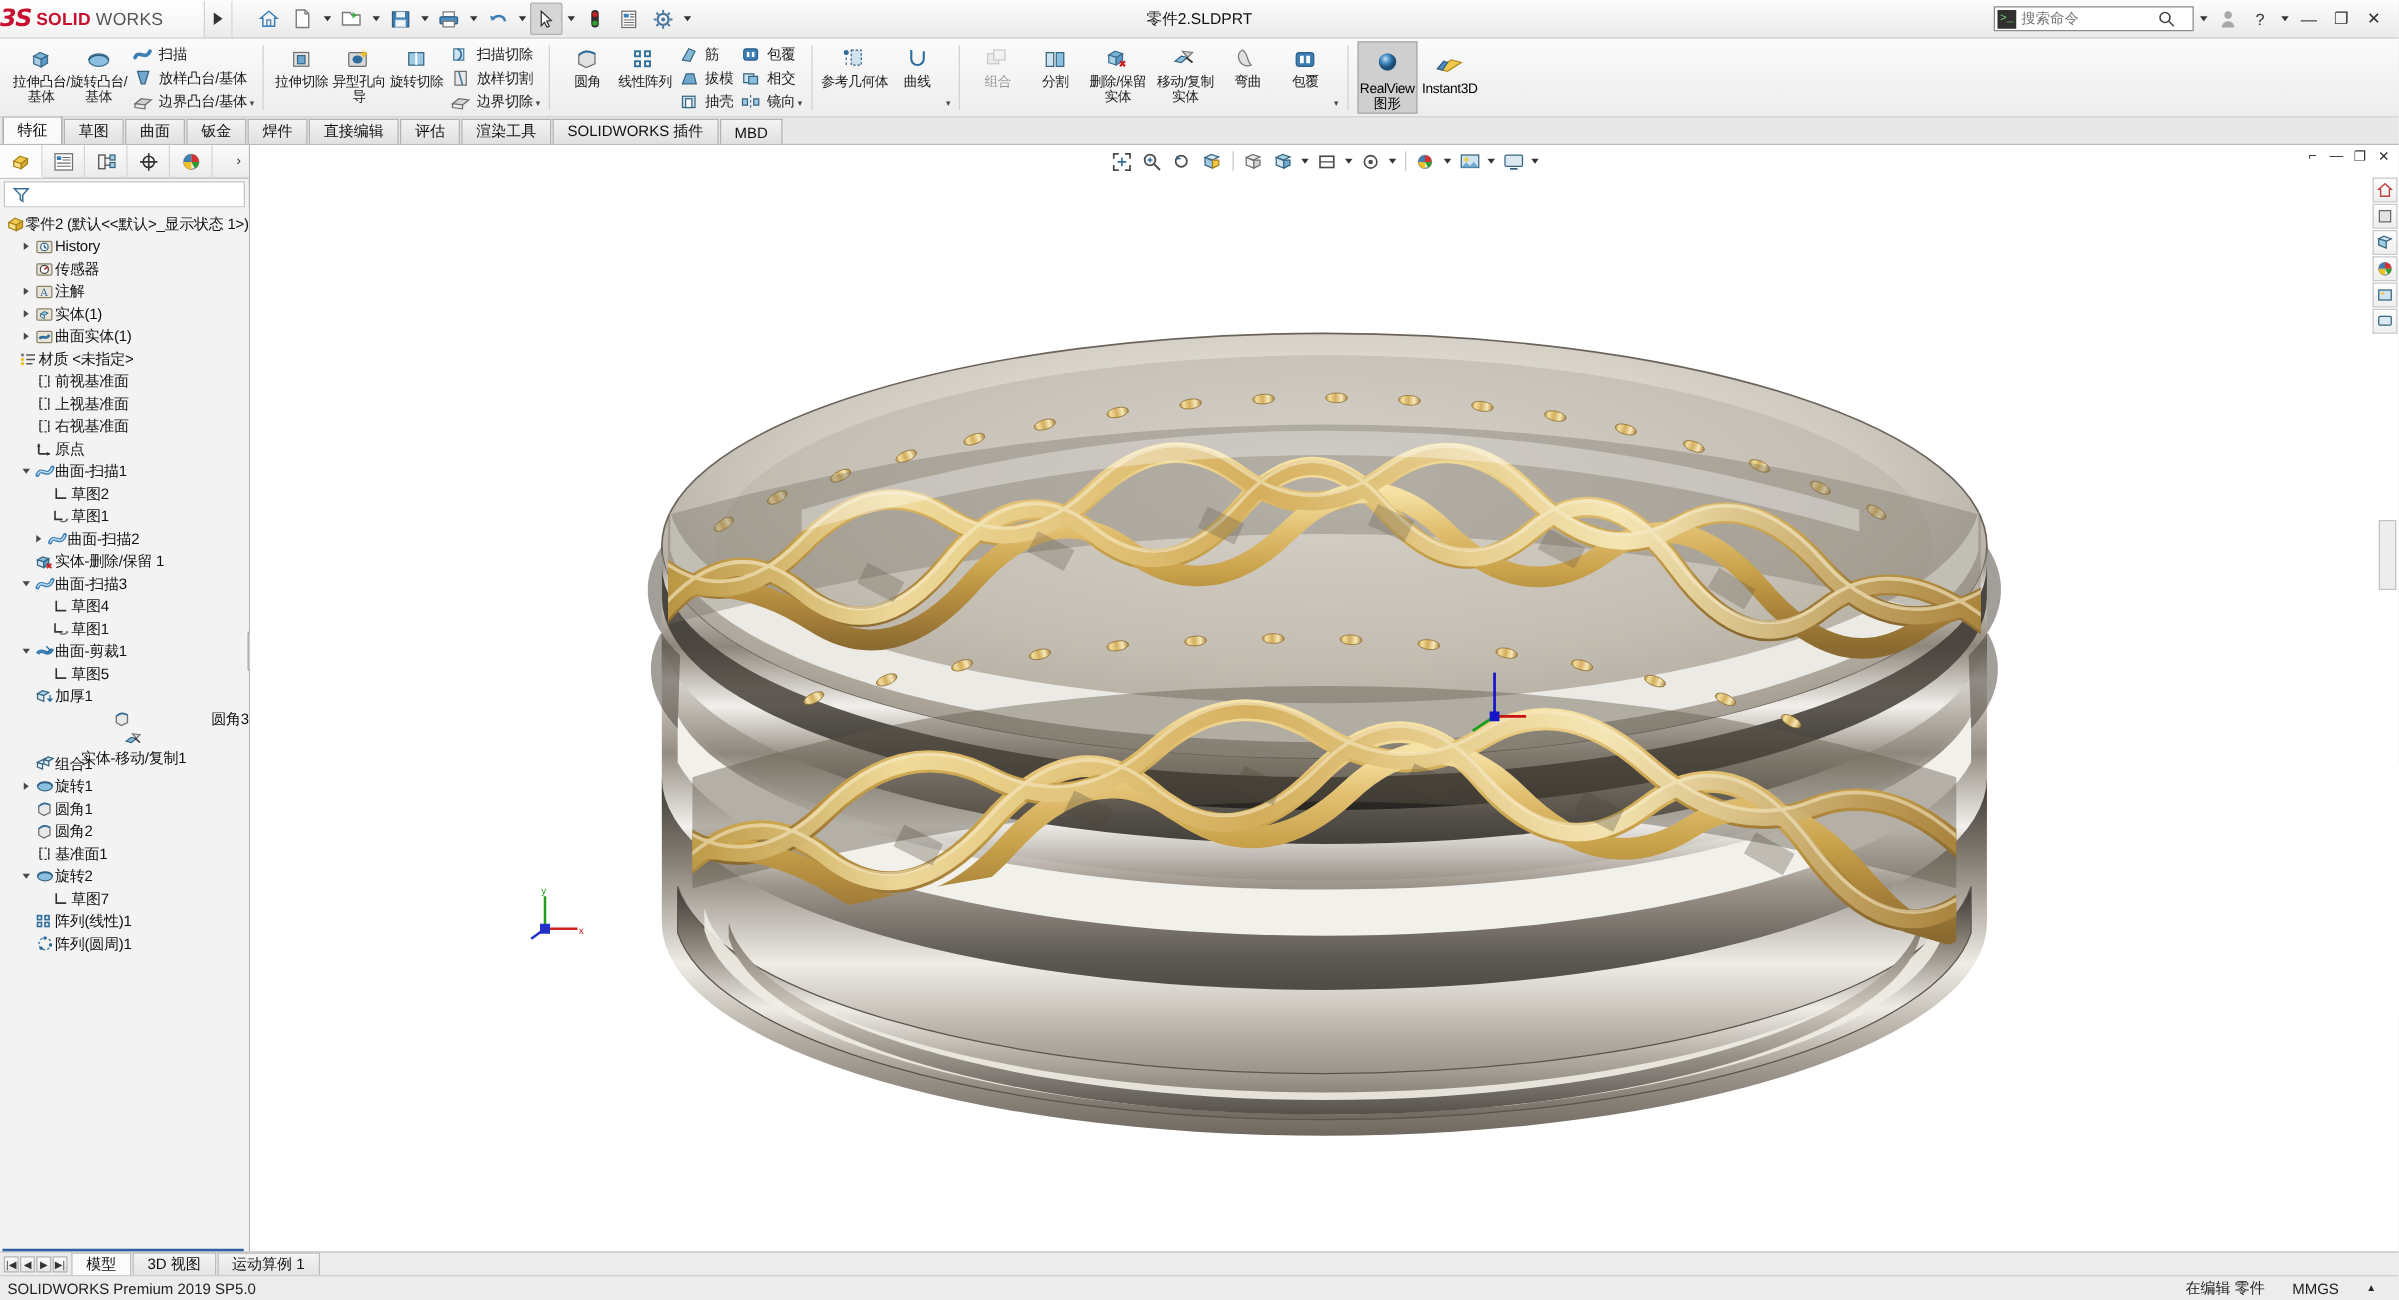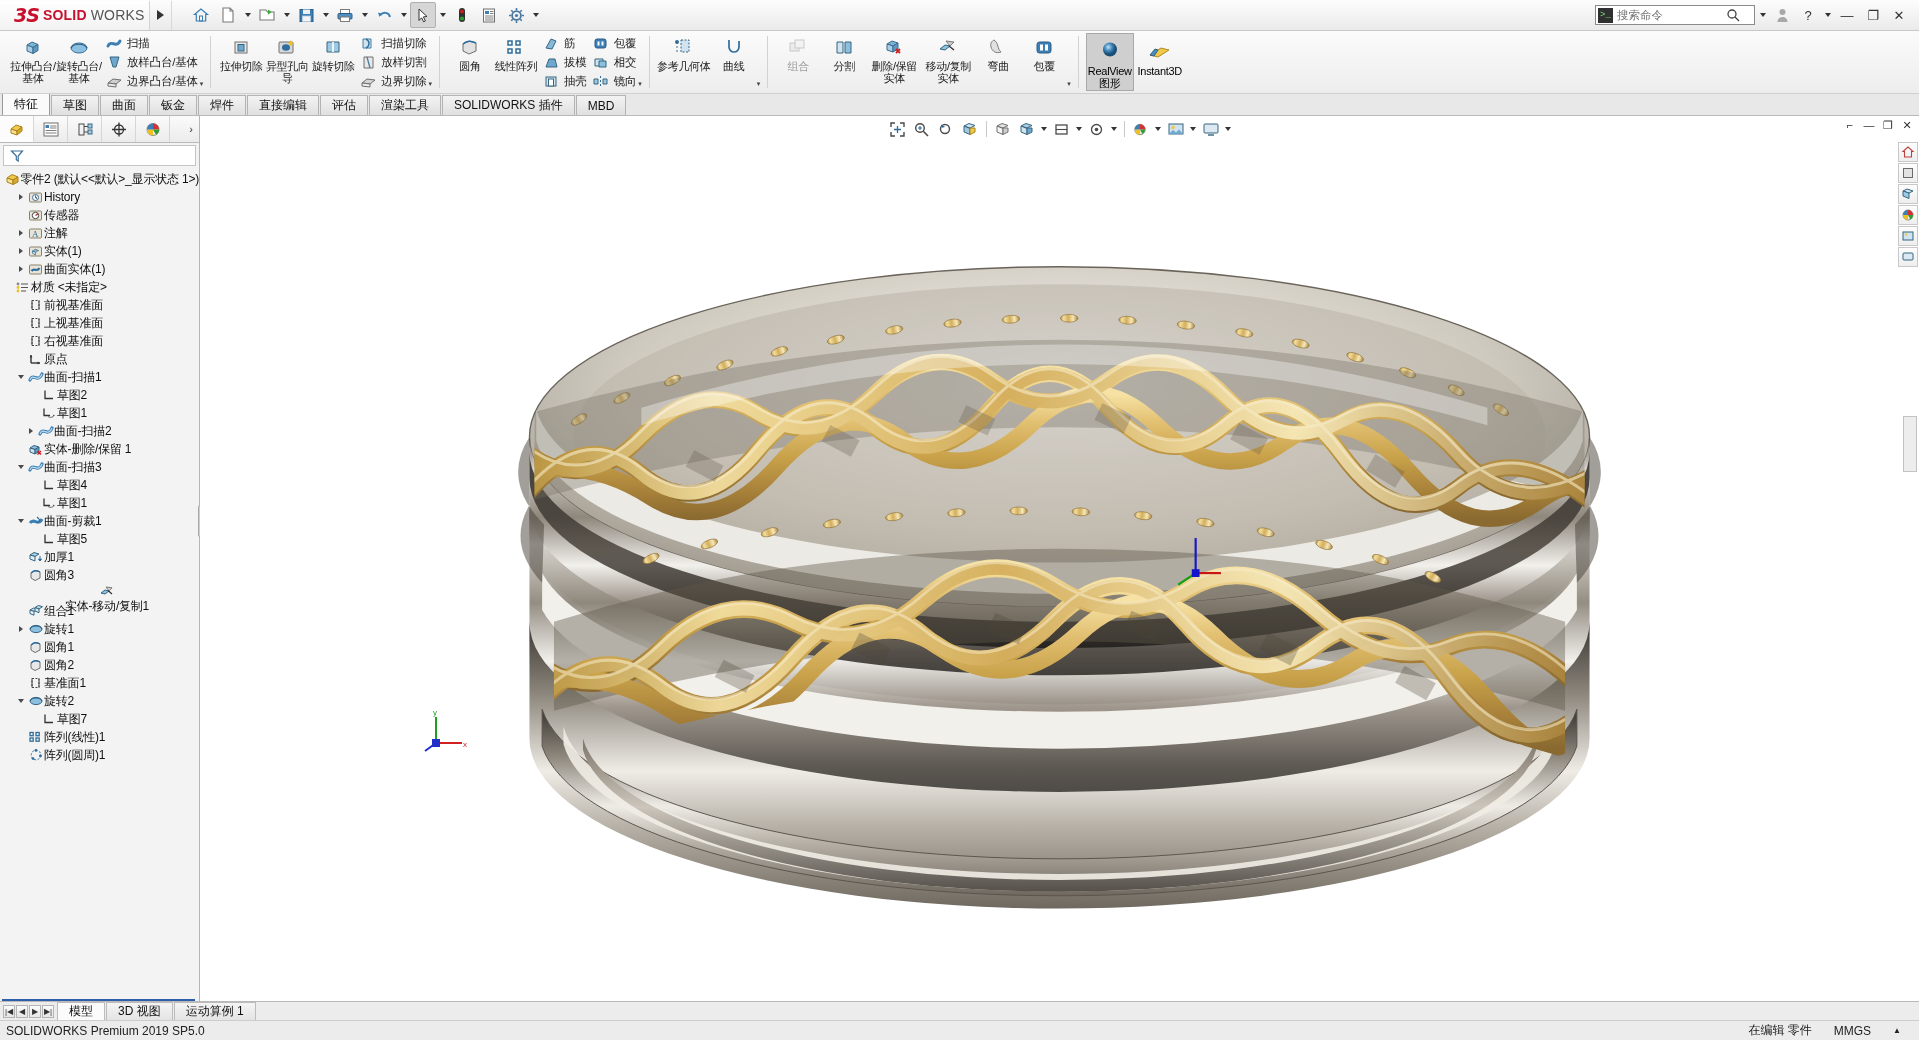--- a/index.html
+++ b/index.html
@@ -11,21 +11,21 @@
   }
   #app { width: 1919px; height: 1040px; position: relative; display: flex; flex-direction: column; }
 
   
   .titlebar {
     height: 31px; background: linear-gradient(#fdfdfd,#eaeaea);
     border-bottom: 1px solid #c8c8c8; display: flex; align-items: center;
     position: relative; flex: none;
   }
   .sw-logo {
-    width: 150px; height: 29px; display:flex; align-items:center; padding-left:14px;
+    width: 164px; height: 29px; display:flex; align-items:center; 
     background: linear-gradient(#ffffff,#f2f2f2); border-right:1px solid #d4d4d4;
     gap:4px;
   }
   .sw-logo .mark { color:#c8102e; font-weight:bold; font-size:19px; font-style:italic;
     font-family:"DejaVu Sans", sans-serif; letter-spacing:-1px;}
   .sw-logo .solid { color:#c8102e; font-weight:bold; font-size:14px; letter-spacing:.2px;}
   .sw-logo .works { color:#555; font-weight:normal; font-size:14px; letter-spacing:.2px;}
   .pin-arrow { width:22px; height:29px; display:flex; align-items:center; justify-content:center;
     border-right:1px solid #d8d8d8; }
   .pin-arrow:before { content:""; border-left:7px solid #333; border-top:5px solid transparent;
@@ -231,20 +231,21 @@
             <circle cx="8.5" cy="8.5" r="4.4" fill="none" stroke="#4a78a0" stroke-width="1.8"></circle>
             <circle cx="8.5" cy="8.5" r="1.6" fill="#4a78a0"></circle>
             <g stroke="#4a78a0" stroke-width="1.6">
               <path d="M8.5 1v2.2M8.5 13.8V16M1 8.5h2.2M13.8 8.5H16M3.2 3.2l1.6 1.6M12.2 12.2l1.6 1.6M13.8 3.2l-1.6 1.6M4.8 12.2l-1.6 1.6"></path>
             </g>
           </svg>
       </div>
       <div class="caret"></div>
     </div>
 
+    <div class="doc-title">零件2.SLDPRT</div>
 
     <div class="tb-right">
       <div class="searchbox">
         <span class="search-ico">&gt;_</span>
         <input placeholder="搜索命令" style="">
         <svg width="14" height="14" viewBox="0 0 14 14">
             <circle cx="6" cy="6" r="4" fill="none" stroke="#444" stroke-width="1.3"></circle>
             <path d="M9 9l4 4" stroke="#444" stroke-width="1.3"></path>
           </svg>
       </div>
@@ -890,21 +891,21 @@
             <span class="tw "></span>
             <span class="tico">
               <svg width="16" height="14" viewBox="0 0 16 14">
                 <path d="M2 5l4-2.5L11 4 7 6.5z" fill="#a9cfe6" stroke="#36657f"></path>
                 <path d="M2 5v4l5 2V6.5z" fill="#e2f0f8" stroke="#36657f"></path>
                 <path d="M12 6v5M12 11l-1.6-1.8h3.2z" fill="#2f6e9c" stroke="#2f6e9c" stroke-width="1"></path>
               </svg>
             </span>
             <span class="tlabel">加厚1</span>
           </div>
-          <div class="trow" style="padding-left: 15px;">
+          <div class="trow" style="padding-left: 15px; justify-content: space-between;">
             <span class="tw "></span>
             <span class="tico">
               <svg width="16" height="14" viewBox="0 0 16 14">
                 <path d="M3 5l4-2.5L12 4v6l-5 2.5L3 10z" fill="#e8e8e8" stroke="#6e6e6e"></path>
                 <path d="M3 5q4-4 9-1" fill="none" stroke="#2f6e9c" stroke-width="1.3"></path>
               </svg>
             </span>
             <span class="tlabel">圆角3</span>
           </div>
           <div class="trow" style="padding-left: 15px; flex-direction: column;">

